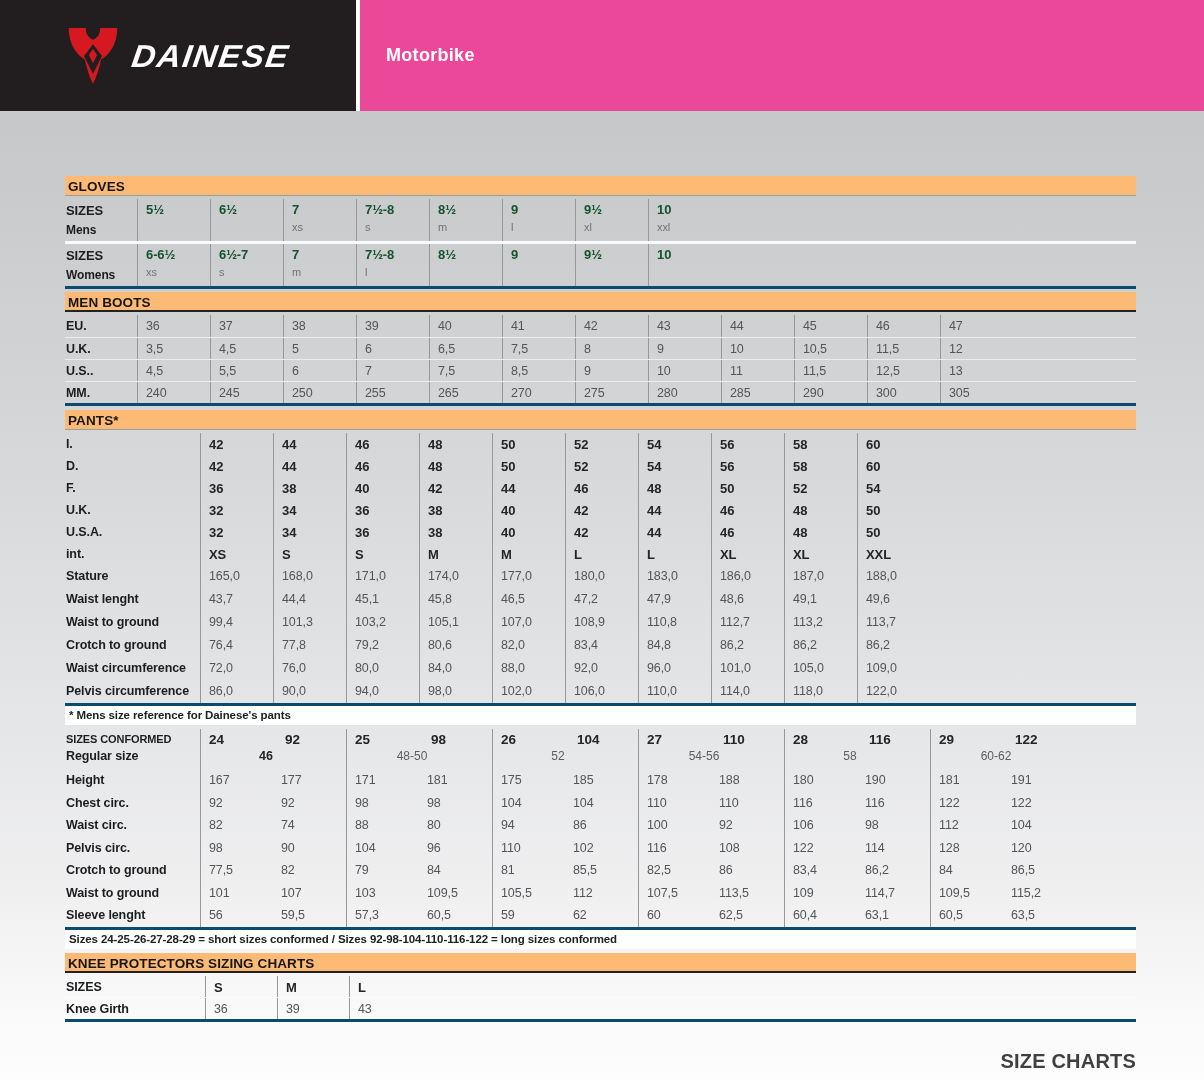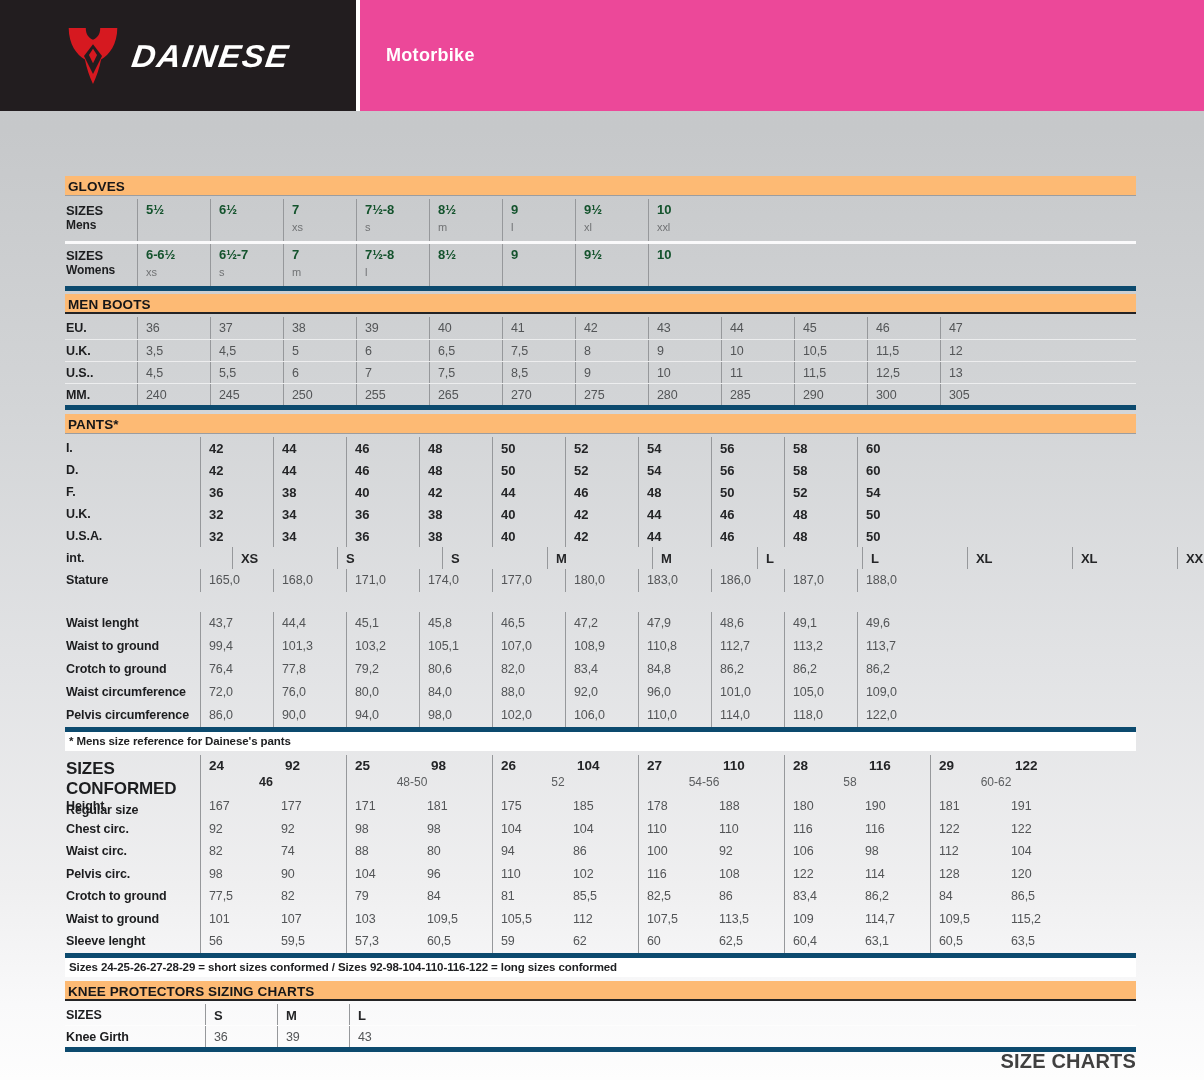--- a/index.html
+++ b/index.html
@@ -15,29 +15,29 @@
   .wordmark { color:#fff; font-weight:bold; font-style:italic; font-size:33px; letter-spacing:1.5px; transform:skewX(-8deg) scaleY(.96); }
 
   .content { position:absolute; left:65px; top:176px; width:1071px; }
 
   .bar { background:#fdba74; height:20px; line-height:19px; padding-left:3px; margin-bottom:3px; }
   .bar span { font-weight:bold; font-size:13.5px; color:#161618; letter-spacing:.1px; }
   .u-light { border-bottom:1px solid #9b9da0; }
   .u-dark  { border-bottom:2px solid #232325; }
   .mb4 { margin-bottom:4px !important; }
 
-  .tbl { border-bottom:5px solid #0c4a6e; margin-bottom:3px; }
+  .tbl { border-bottom:3px solid #0c4a6e; margin-bottom:3px; }
   .trow { display:grid; align-items:stretch; }
   .gap-after { border-bottom:3px solid rgba(255,255,255,.9); }
   .boots .trow + .trow, .knee .trow + .trow { border-top:1px solid rgba(255,255,255,.6); }
 
   .lbl { font-weight:bold; font-size:12.5px; color:#1c1d1f; padding:4px 0 0 1px; letter-spacing:-.1px; }
   .lbl .l1 { display:block; font-size:13px; }
-  .lbl .l2 { display:block; font-size:12px; }
-  .chead .lbl .l1 { font-size:17px; }
+  .lbl .l2 { display:block; font-size:12px; margin-top:5px; }
+  .chead .lbl .l1 { font-size:11px; }
   .chead .lbl .l2 { font-size:12.5px; margin-top:4px; }
 
   .cell { border-left:1px solid #96989b; padding:4px 0 0 8px; font-size:12.5px; color:#535557; letter-spacing:-.1px; }
   .cell.b { font-weight:bold; color:#242527; font-size:13px; }
   .cell.nb { border-left:none; }
   .cell.two { display:flex; flex-direction:column; padding-top:3px; }
   .cell.two .main { font-weight:bold; font-size:13px; color:#14532d; }
   .cell.two .sub { font-size:11px; color:#707274; margin-top:4px; }
   .fill { border-left:none; }
 
@@ -293,21 +293,21 @@
           <div class="cell b">36</div>
           <div class="cell b">38</div>
           <div class="cell b">40</div>
           <div class="cell b">42</div>
           <div class="cell b">44</div>
           <div class="cell b">46</div>
           <div class="cell b">48</div>
           <div class="cell b">50</div>
           <div class="fill"></div>
         </div>
-        <div class="trow" style="grid-template-columns: 135px repeat(10, 73px) 1fr; height: 22px; gap: 32px;">
+        <div class="trow" style="grid-template-columns: 135px repeat(10, 73px) 1fr; height: 22px;">
           <div class="lbl">int.</div>
           <div class="cell b">XS</div>
           <div class="cell b">S</div>
           <div class="cell b">S</div>
           <div class="cell b">M</div>
           <div class="cell b">M</div>
           <div class="cell b">L</div>
           <div class="cell b">L</div>
           <div class="cell b">XL</div>
           <div class="cell b">XL</div>
@@ -323,21 +323,21 @@
           <div class="cell">171,0</div>
           <div class="cell">174,0</div>
           <div class="cell">177,0</div>
           <div class="cell">180,0</div>
           <div class="cell">183,0</div>
           <div class="cell">186,0</div>
           <div class="cell">187,0</div>
           <div class="cell">188,0</div>
           <div class="fill"></div>
         </div>
-        <div class="trow" style="grid-template-columns: 135px repeat(10, 73px) 1fr; height: 23px; margin-top: 20px;">
+        <div class="trow" style="grid-template-columns: 135px repeat(10, 73px) 1fr; height: 23px;">
           <div class="lbl">Waist lenght</div>
           <div class="cell">43,7</div>
           <div class="cell">44,4</div>
           <div class="cell">45,1</div>
           <div class="cell">45,8</div>
           <div class="cell">46,5</div>
           <div class="cell">47,2</div>
           <div class="cell">47,9</div>
           <div class="cell">48,6</div>
           <div class="cell">49,1</div>

